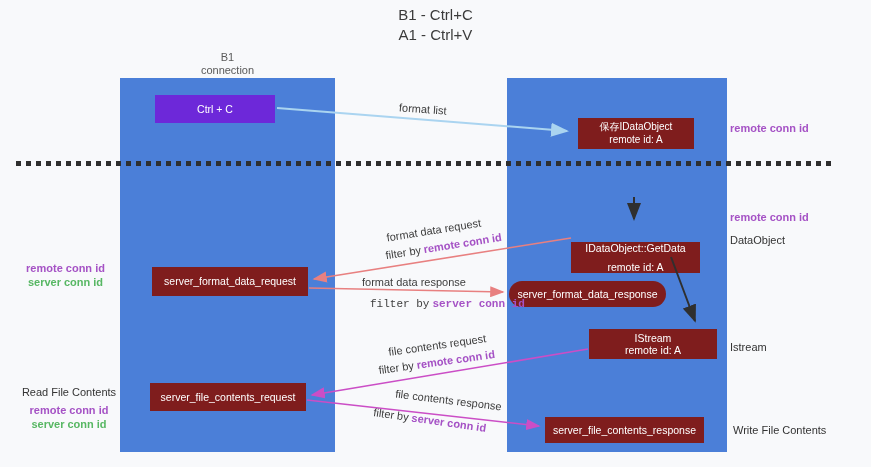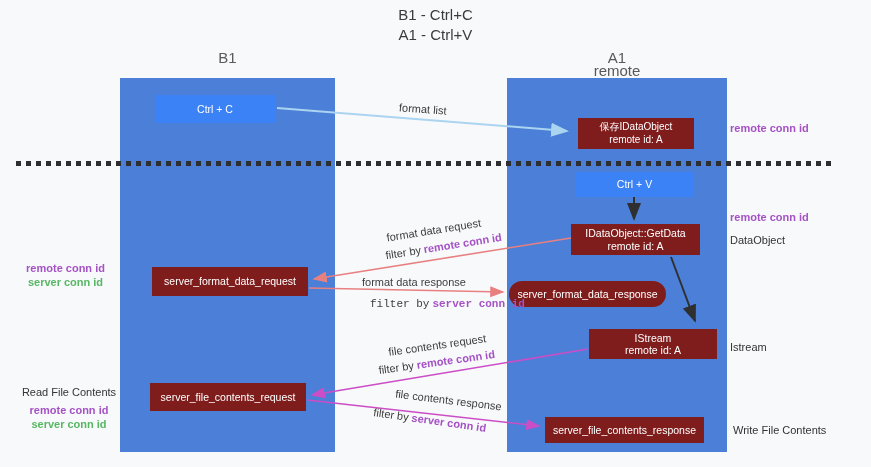--- a/index.html
+++ b/index.html
@@ -14,32 +14,32 @@
   }
   .abs { position: absolute; }
   .title {
     left: 0; top: 6; width: 871px;
     text-align: center;
     font-size: 15px; line-height: 20px;
     color: #3b3b3b;
   }
   .col-header {
     text-align: center;
-    font-size: 15px; line-height: 13px;
+    font-size: 11px; line-height: 13px;
     color: #595959;
   }
   .column { background: #4b7fd8; }
   .node {
     display: flex; flex-direction: column;
     align-items: center; justify-content: center;
     color: #ffffff; font-size: 10.5px; line-height: 12.5px;
     text-align: center; white-space: nowrap;
   }
   .node.orange { background: #7f1d1d; }
-  .node.green  { background: #3b82f6; }
+  .node.green  { background: #6d28d9; }
   .dashed-line {
     left: 16px; top: 161px; width: 816px; height: 5px;
     background: repeating-linear-gradient(90deg, #2e2e2e 0 5px, transparent 5px 10px);
   }
   .edge-label {
     font-size: 11px; color: #3d3d3d; white-space: nowrap;
   }
   .pid { color: #a552c5; font-weight: bold; margin-left: 3px; }
   .side-label { font-size: 11px; white-space: nowrap; color: #333333; }
   .purple-b { color: #a552c5; font-weight: bold; }
@@ -52,43 +52,37 @@
 
 <div id="canvas">
 
   <div class="abs title" style="top:5px;">
     <div>B1 - Ctrl+C</div>
     <div>A1 - Ctrl+V</div>
   </div>
 
   <div class="abs col-header" style="left:120px; top:51px; width:215px;">
     <div>B1</div>
-  </div>
-  <div class="abs col-header" style="left:507px; top:51px; width:220px;">
-    <div>A1</div>
-    <div>remote</div>
+    <div>connection</div>
   </div>
 
   <div class="abs column" style="left:120px; top:78px; width:215px; height:374px;"></div>
   <div class="abs column" style="left:507px; top:78px; width:220px; height:374px;"></div>
 
   <div class="abs node green" style="left:155px; top:95px; width:120px; height:28px;">
     <div>Ctrl + C</div>
   </div>
 
   <div class="abs node orange" style="left:578px; top:118px; width:116px; height:31px; font-size:10px;">
     <div>保存IDataObject</div>
     <div>remote id: A</div>
   </div>
 
-  <div class="abs node green" style="left:575px; top:172px; width:119px; height:25px;">
-    <div>Ctrl + V</div>
-  </div>
 
-  <div class="abs node orange" style="left:571px; top:224px; width:129px; height:31px;">
+  <div class="abs node orange" style="left:571px; top:242px; width:129px; height:31px;justify-content:space-between;">
     <div>IDataObject::GetData</div>
     <div>remote id: A</div>
   </div>
 
   <div class="abs node orange" style="left:152px; top:267px; width:156px; height:29px;">
     <div>server_format_data_request</div>
   </div>
 
   <div class="abs node orange" style="left:509px; top:281px; width:157px; height:26px;border-radius:13px;">
     <div>server_format_data_response</div>

